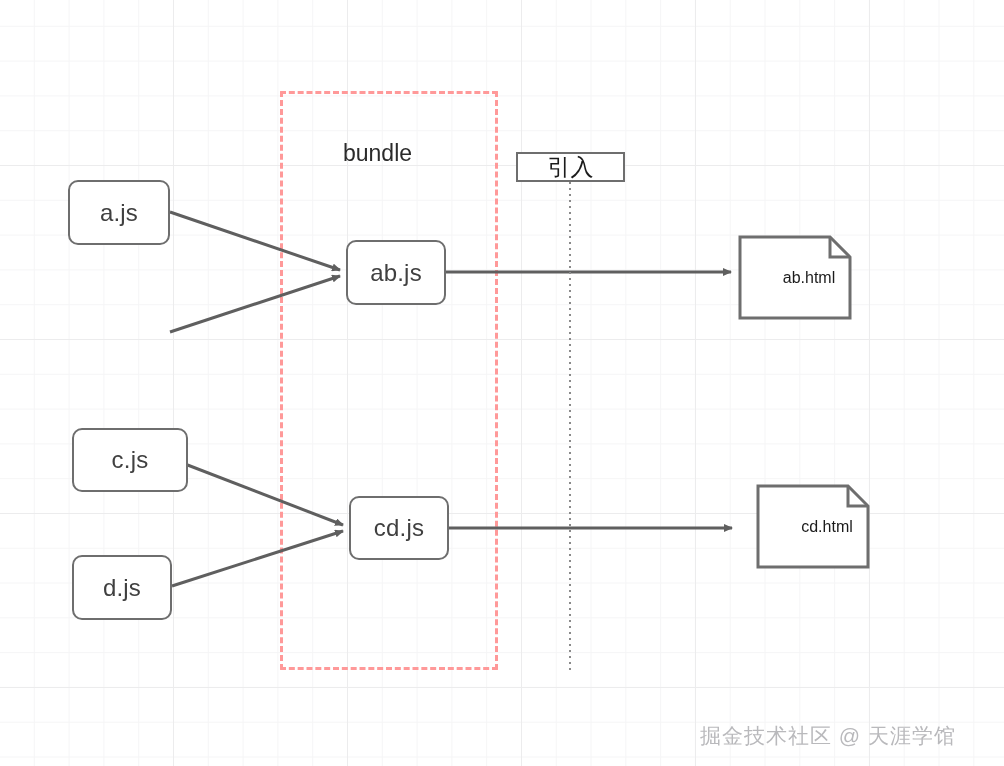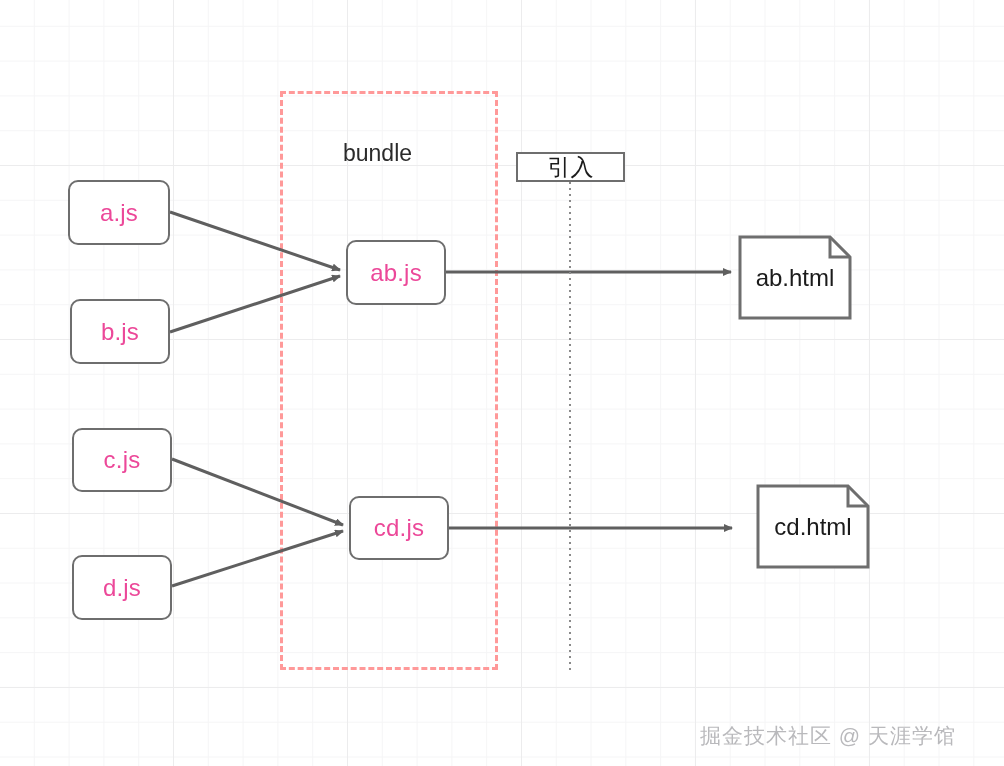--- a/index.html
+++ b/index.html
@@ -32,21 +32,21 @@
   }
   .node-box {
     position: absolute;
     box-sizing: border-box;
     background: #ffffff;
     border: 2px solid #6e6e6e;
     border-radius: 10px;
     display: flex;
     align-items: center;
     justify-content: center;
-    color: #ec4899;
+    color: #404040;
     font-size: 24px;
     letter-spacing: 0.2px;
   }
   .bundle-region {
     position: absolute;
     box-sizing: border-box;
     border: 3px dashed #f99;
     background: transparent;
     border-radius: 1px;
   }
@@ -73,22 +73,23 @@
   .doc-label {
     position: absolute;
     left: 0;
     top: 0;
     width: 100%;
     height: 100%;
     display: flex;
     align-items: center;
     justify-content: center;
     color: #1b1b1b;
-    font-size: 24px;
+    font-size: 16px;
     pointer-events: none;
+    padding-left: 14px;
   }
   .watermark {
     position: absolute;
     color: #b9b9bc;
     font-size: 21px;
     white-space: nowrap;
     letter-spacing: 1px;
   }
 </style>
 </head>
@@ -112,24 +113,21 @@
         <line x1="172" y1="459" x2="343" y2="525" stroke="#5f5f5f" stroke-width="3" marker-end="url(#arrowhead)"></line>
         <line x1="172" y1="586" x2="343" y2="531" stroke="#5f5f5f" stroke-width="3" marker-end="url(#arrowhead)"></line>
         <line x1="449" y1="528" x2="732" y2="528" stroke="#5f5f5f" stroke-width="3" marker-end="url(#arrowhead)"></line>
       </g>
     <line id="note-dotted-line" stroke="#8a8a8a" stroke-width="2" stroke-dasharray="2 4" x1="570" y1="182" x2="570" y2="670"></line>
   </svg>
 
   <div class="node-box" id="node-a-js" style="left: 68px; top: 180px; width: 102px; height: 65px;">
     <span>a.js</span>
   </div>
-  <div class="node-box" id="node-b-js" style="left: 70px; top: 299px; width: 100px; height: 65px;">
-    <span>b.js</span>
-  </div>
-  <div class="node-box" id="node-c-js" style="left: 72px; top: 428px; width: 100px; height: 64px;">
+  <div class="node-box" id="node-c-js" style="left: 72px; top: 428px; width: 116px; height: 64px;">
     <span>c.js</span>
   </div>
   <div class="node-box" id="node-ab-js" style="left: 346px; top: 240px; width: 100px; height: 65px;">
     <span>ab.js</span>
   </div>
 
   <div class="node-box" id="node-d-js" style="left: 72px; top: 555px; width: 100px; height: 65px;">
     <span>d.js</span>
   </div>
   <div class="node-box" id="node-cd-js" style="left: 349px; top: 496px; width: 100px; height: 64px;">

